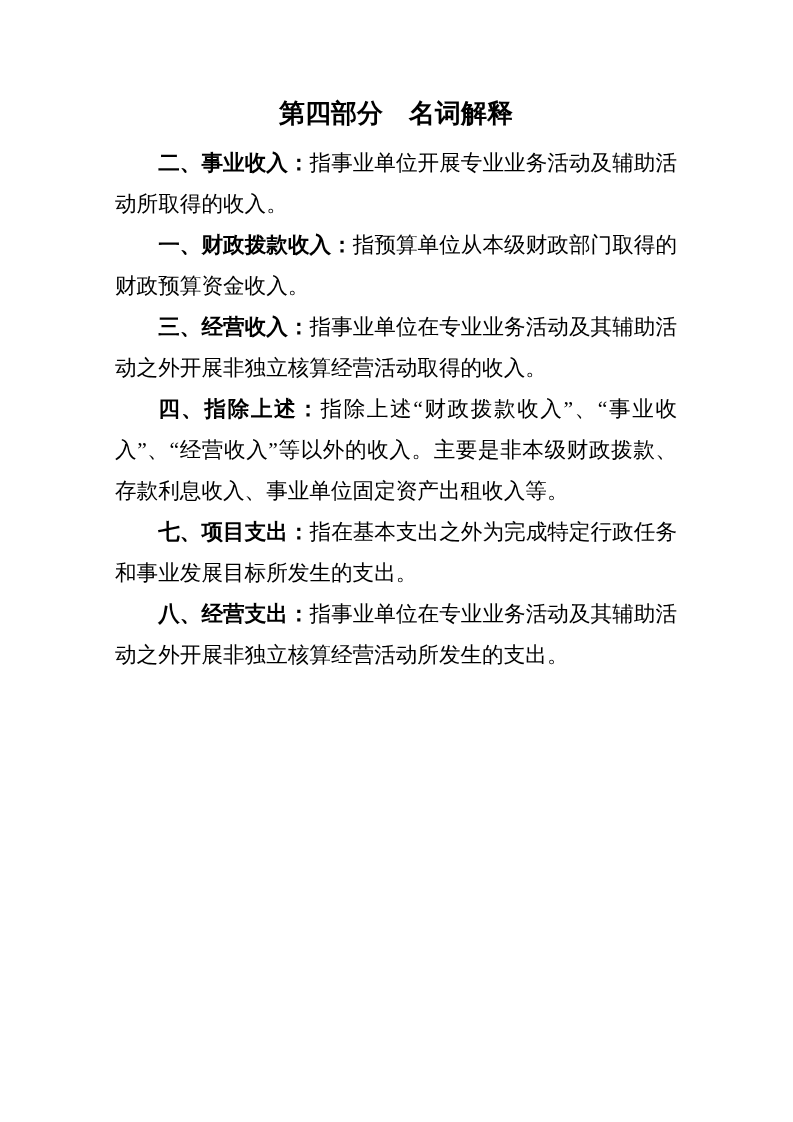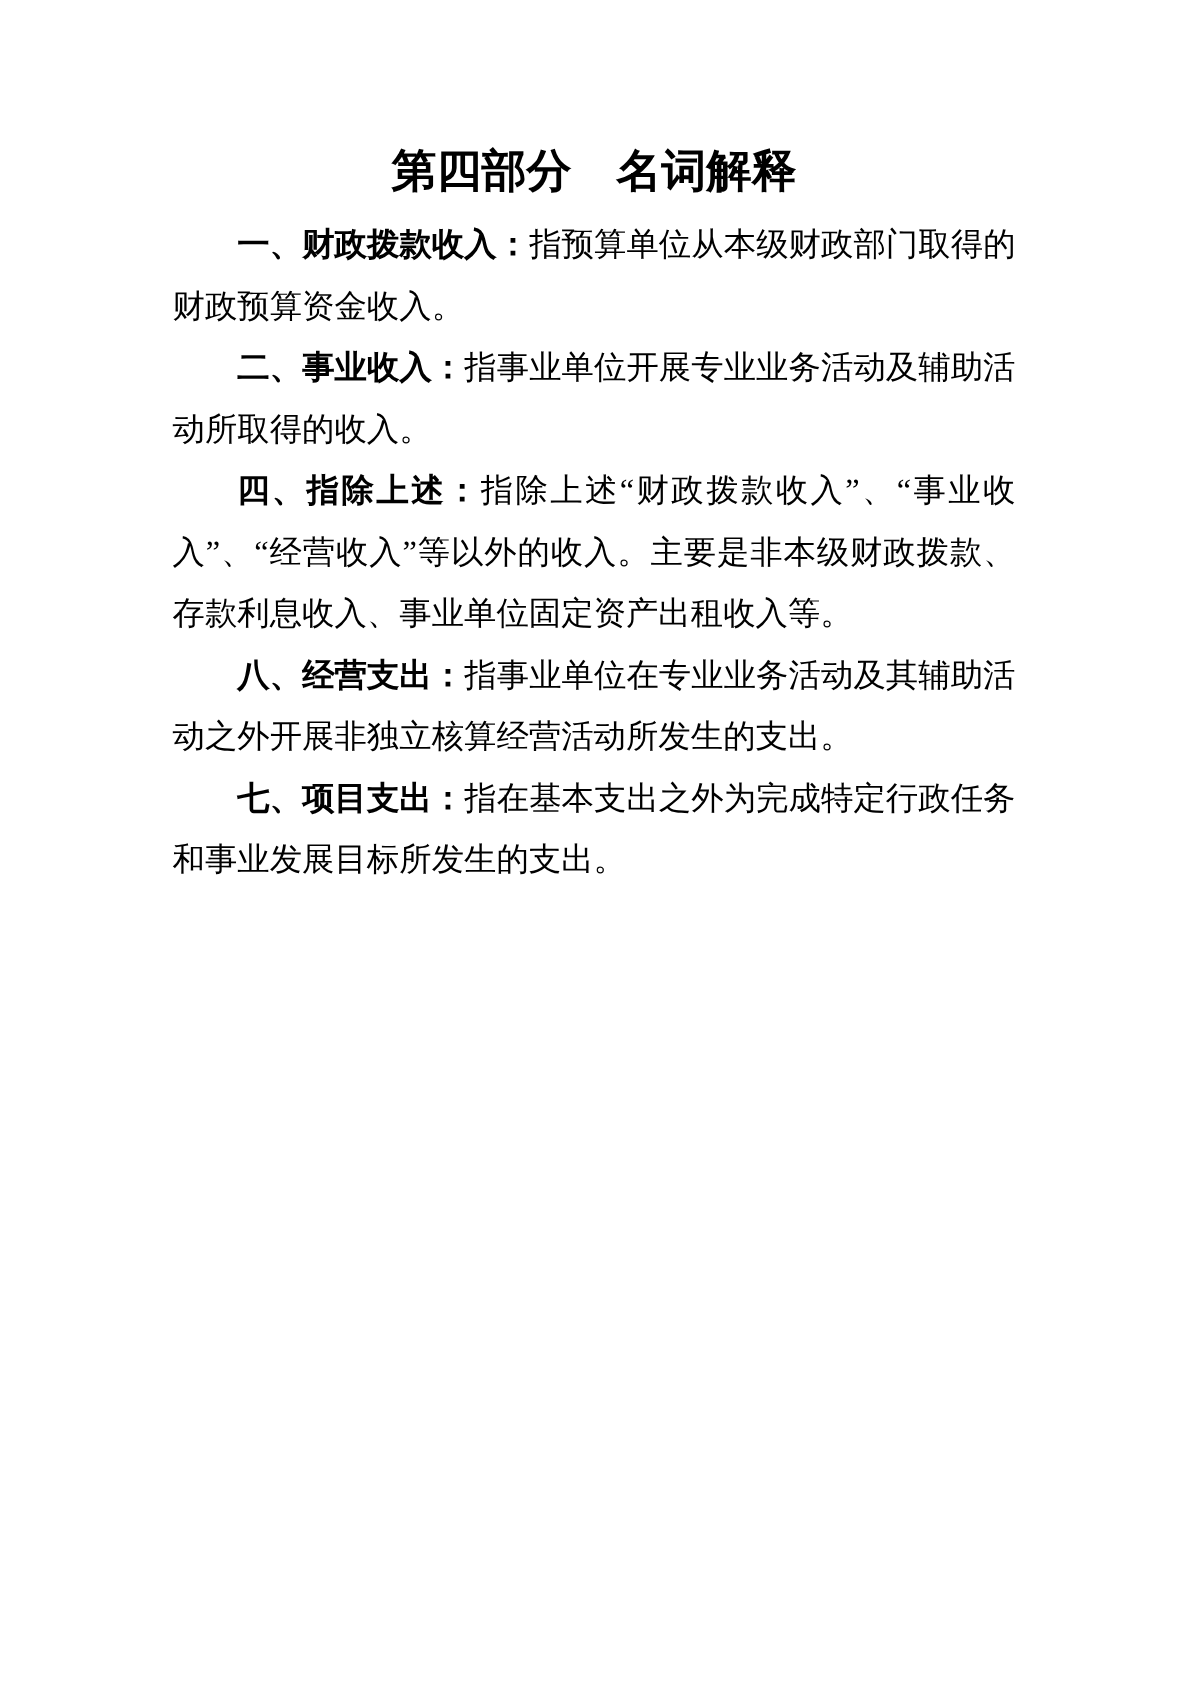--- a/index.html
+++ b/index.html
@@ -17,23 +17,23 @@
   .page {
     box-sizing: border-box;
     width: 793px;
     height: 1122px;
     padding: 92px 116px 0 115px;
     background: #ffffff;
   }
   .doc-title {
     margin: 0 0 5px 0;
     text-align: center;
-    font-family: Liberation Sans, sans-serif;
+    font-family: Liberation Mono, monospace;
     font-weight: bold;
-    font-size: 30px;
+    font-size: 26px;
     line-height: 46px;
     letter-spacing: 0;
     white-space: nowrap;
   }
   .para {
     margin: 0;
     font-size: 21.6px;
     line-height: 41px;
     text-align: justify;
     text-indent: 2em;
@@ -44,26 +44,27 @@
     font-weight: bold;
   }
 </style>
 </head>
 <body>
 
 <div class="page">
 
   <h1 class="doc-title">第四部分　名词解释</h1>
 
+  <p class="para"><span class="term-label">二、事业收入：</span><span class="term-def">指事业单位开展专业业务活动及辅助活动所取得的收入。</span></p>
+
   <p class="para"><span class="term-label">一、财政拨款收入：</span><span class="term-def">指预算单位从本级财政部门取得的财政预算资金收入。</span></p>
 
-  <p class="para"><span class="term-label">二、事业收入：</span><span class="term-def">指事业单位开展专业业务活动及辅助活动所取得的收入。</span></p>
-
+  <p class="para"><span class="term-label">三、经营收入：</span><span class="term-def">指事业单位在专业业务活动及其辅助活动之外开展非独立核算经营活动取得的收入。</span></p>
 
   <p class="para"><span class="term-label">四、指除上述：</span><span class="term-def">指除上述“财政拨款收入”、“事业收入”、“经营收入”等以外的收入。主要是非本级财政拨款、存款利息收入、事业单位固定资产出租收入等。</span></p>
 
 
 
+  <p class="para"><span class="term-label">七、项目支出：</span><span class="term-def">指在基本支出之外为完成特定行政任务和事业发展目标所发生的支出。</span></p>
+
   <p class="para"><span class="term-label">八、经营支出：</span><span class="term-def">指事业单位在专业业务活动及其辅助活动之外开展非独立核算经营活动所发生的支出。</span></p>
-
-  <p class="para"><span class="term-label">七、项目支出：</span><span class="term-def">指在基本支出之外为完成特定行政任务和事业发展目标所发生的支出。</span></p>
 
 </div>
 
 </body></html>

